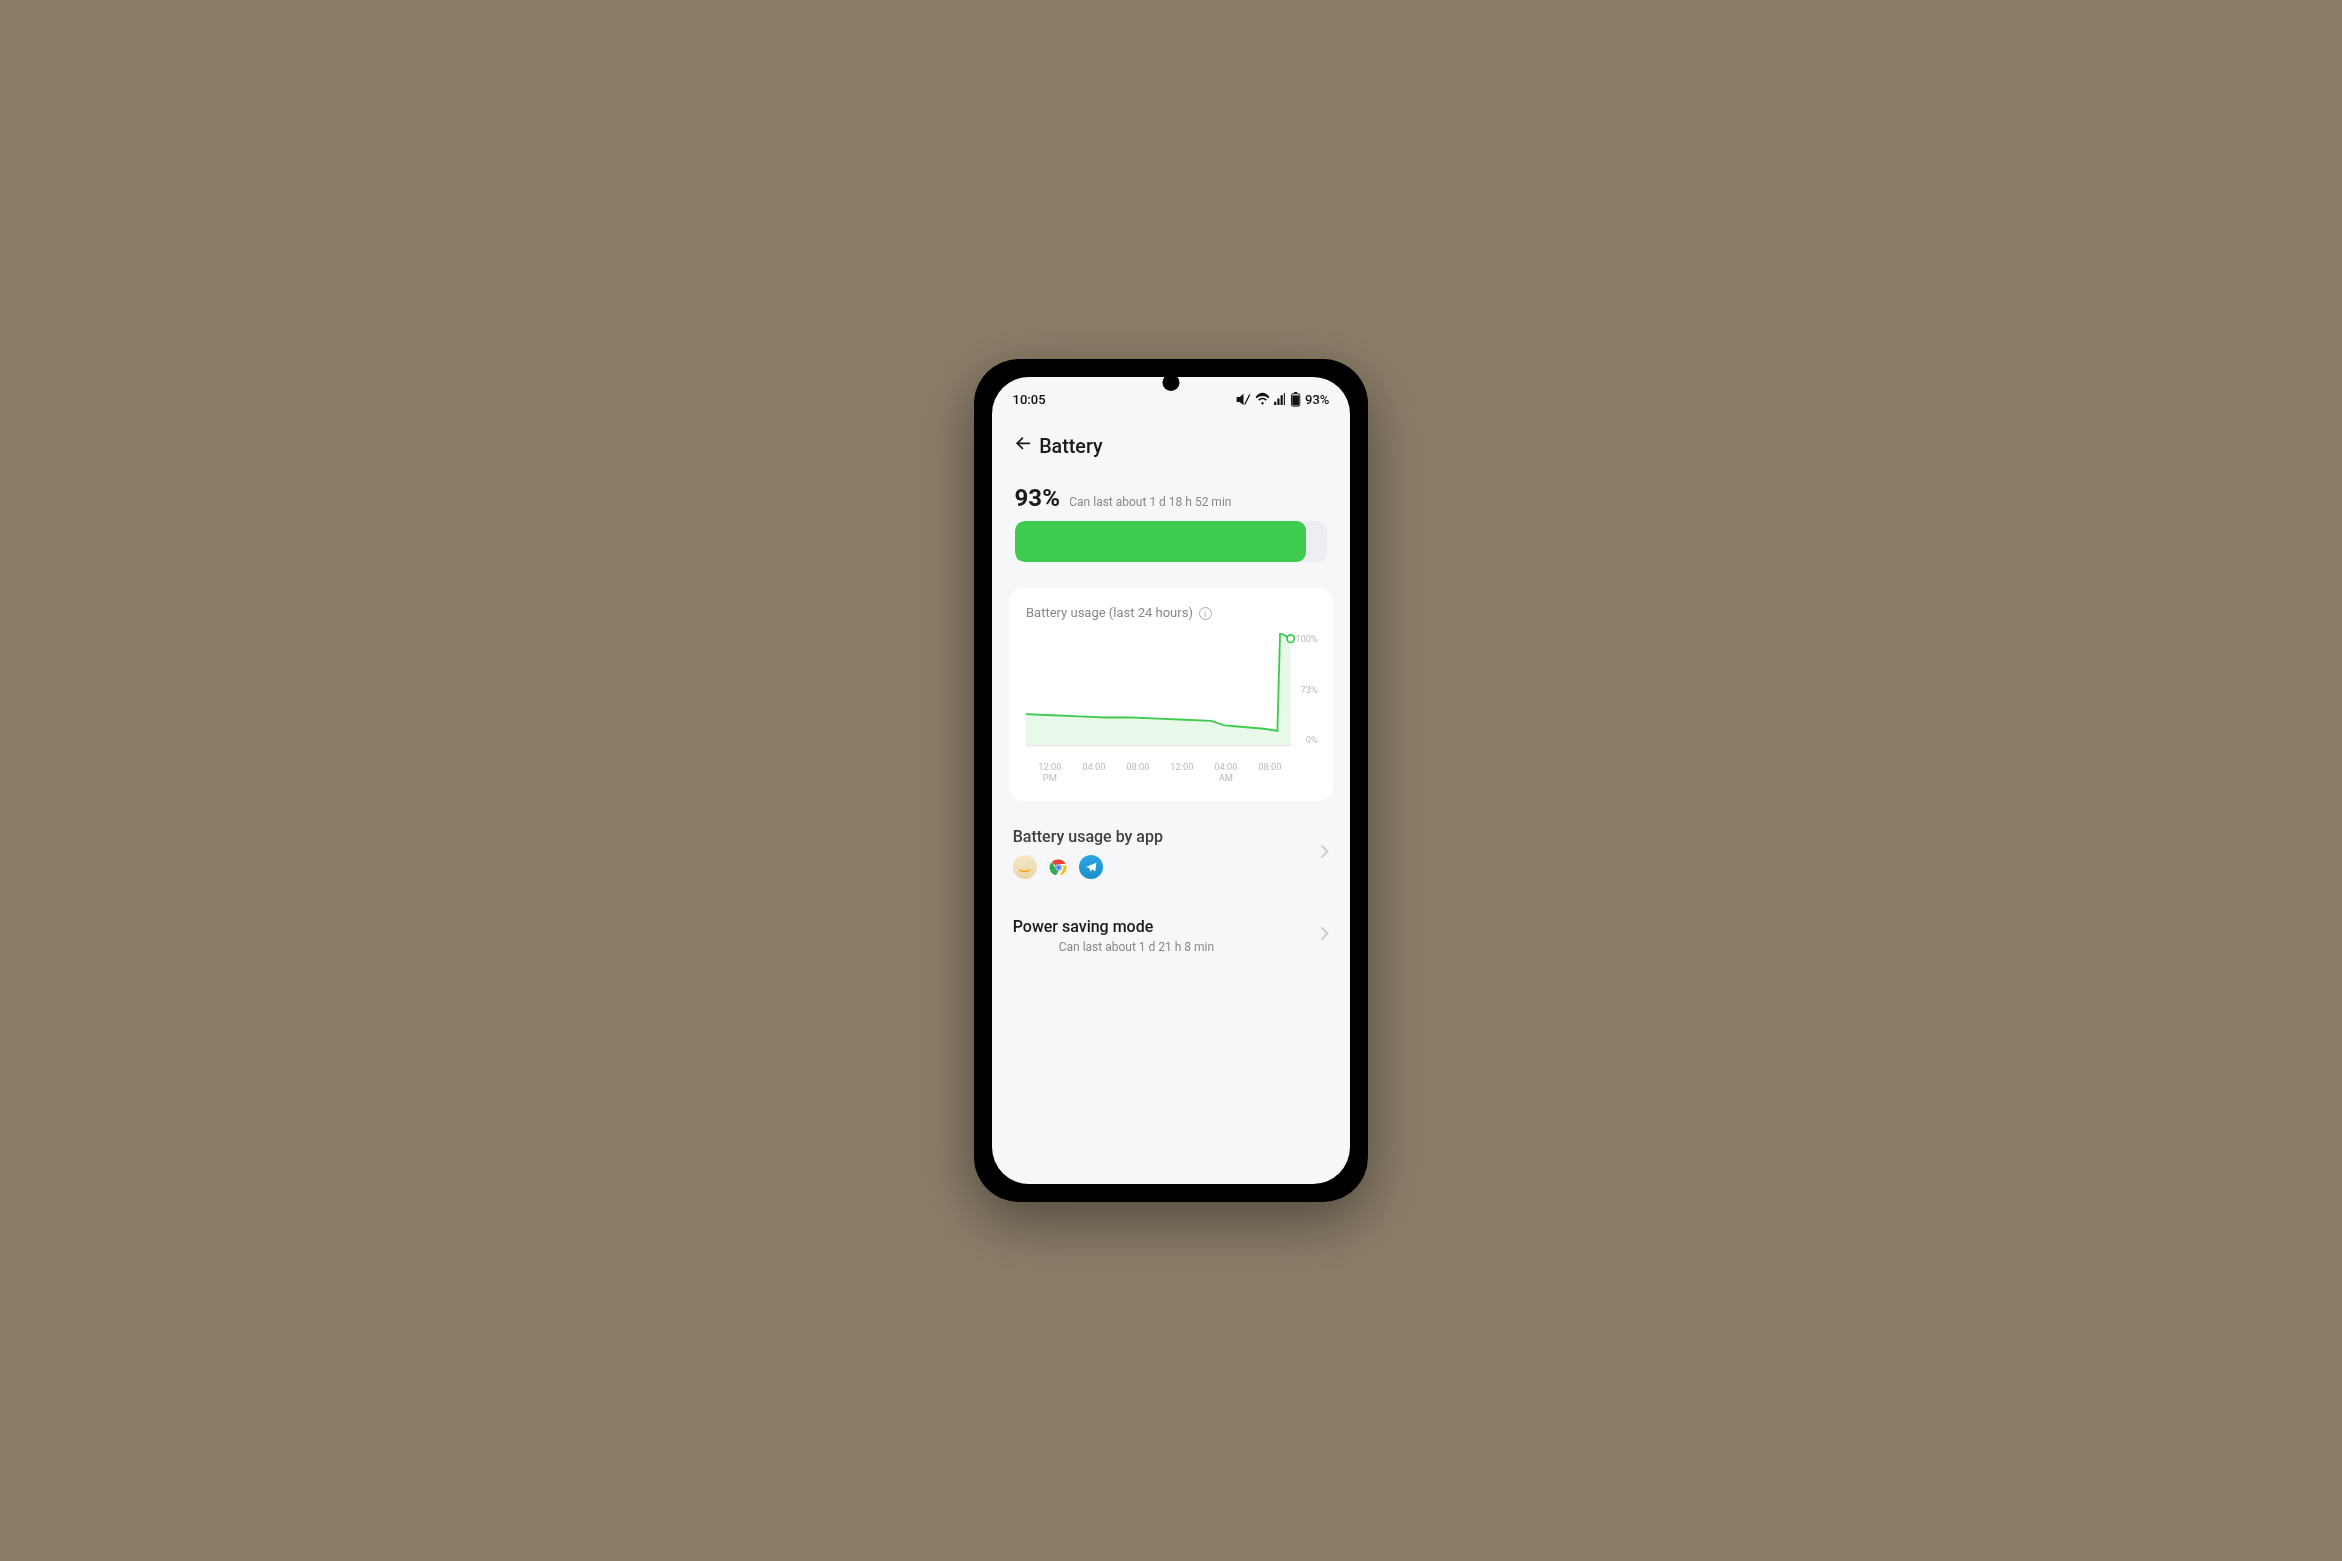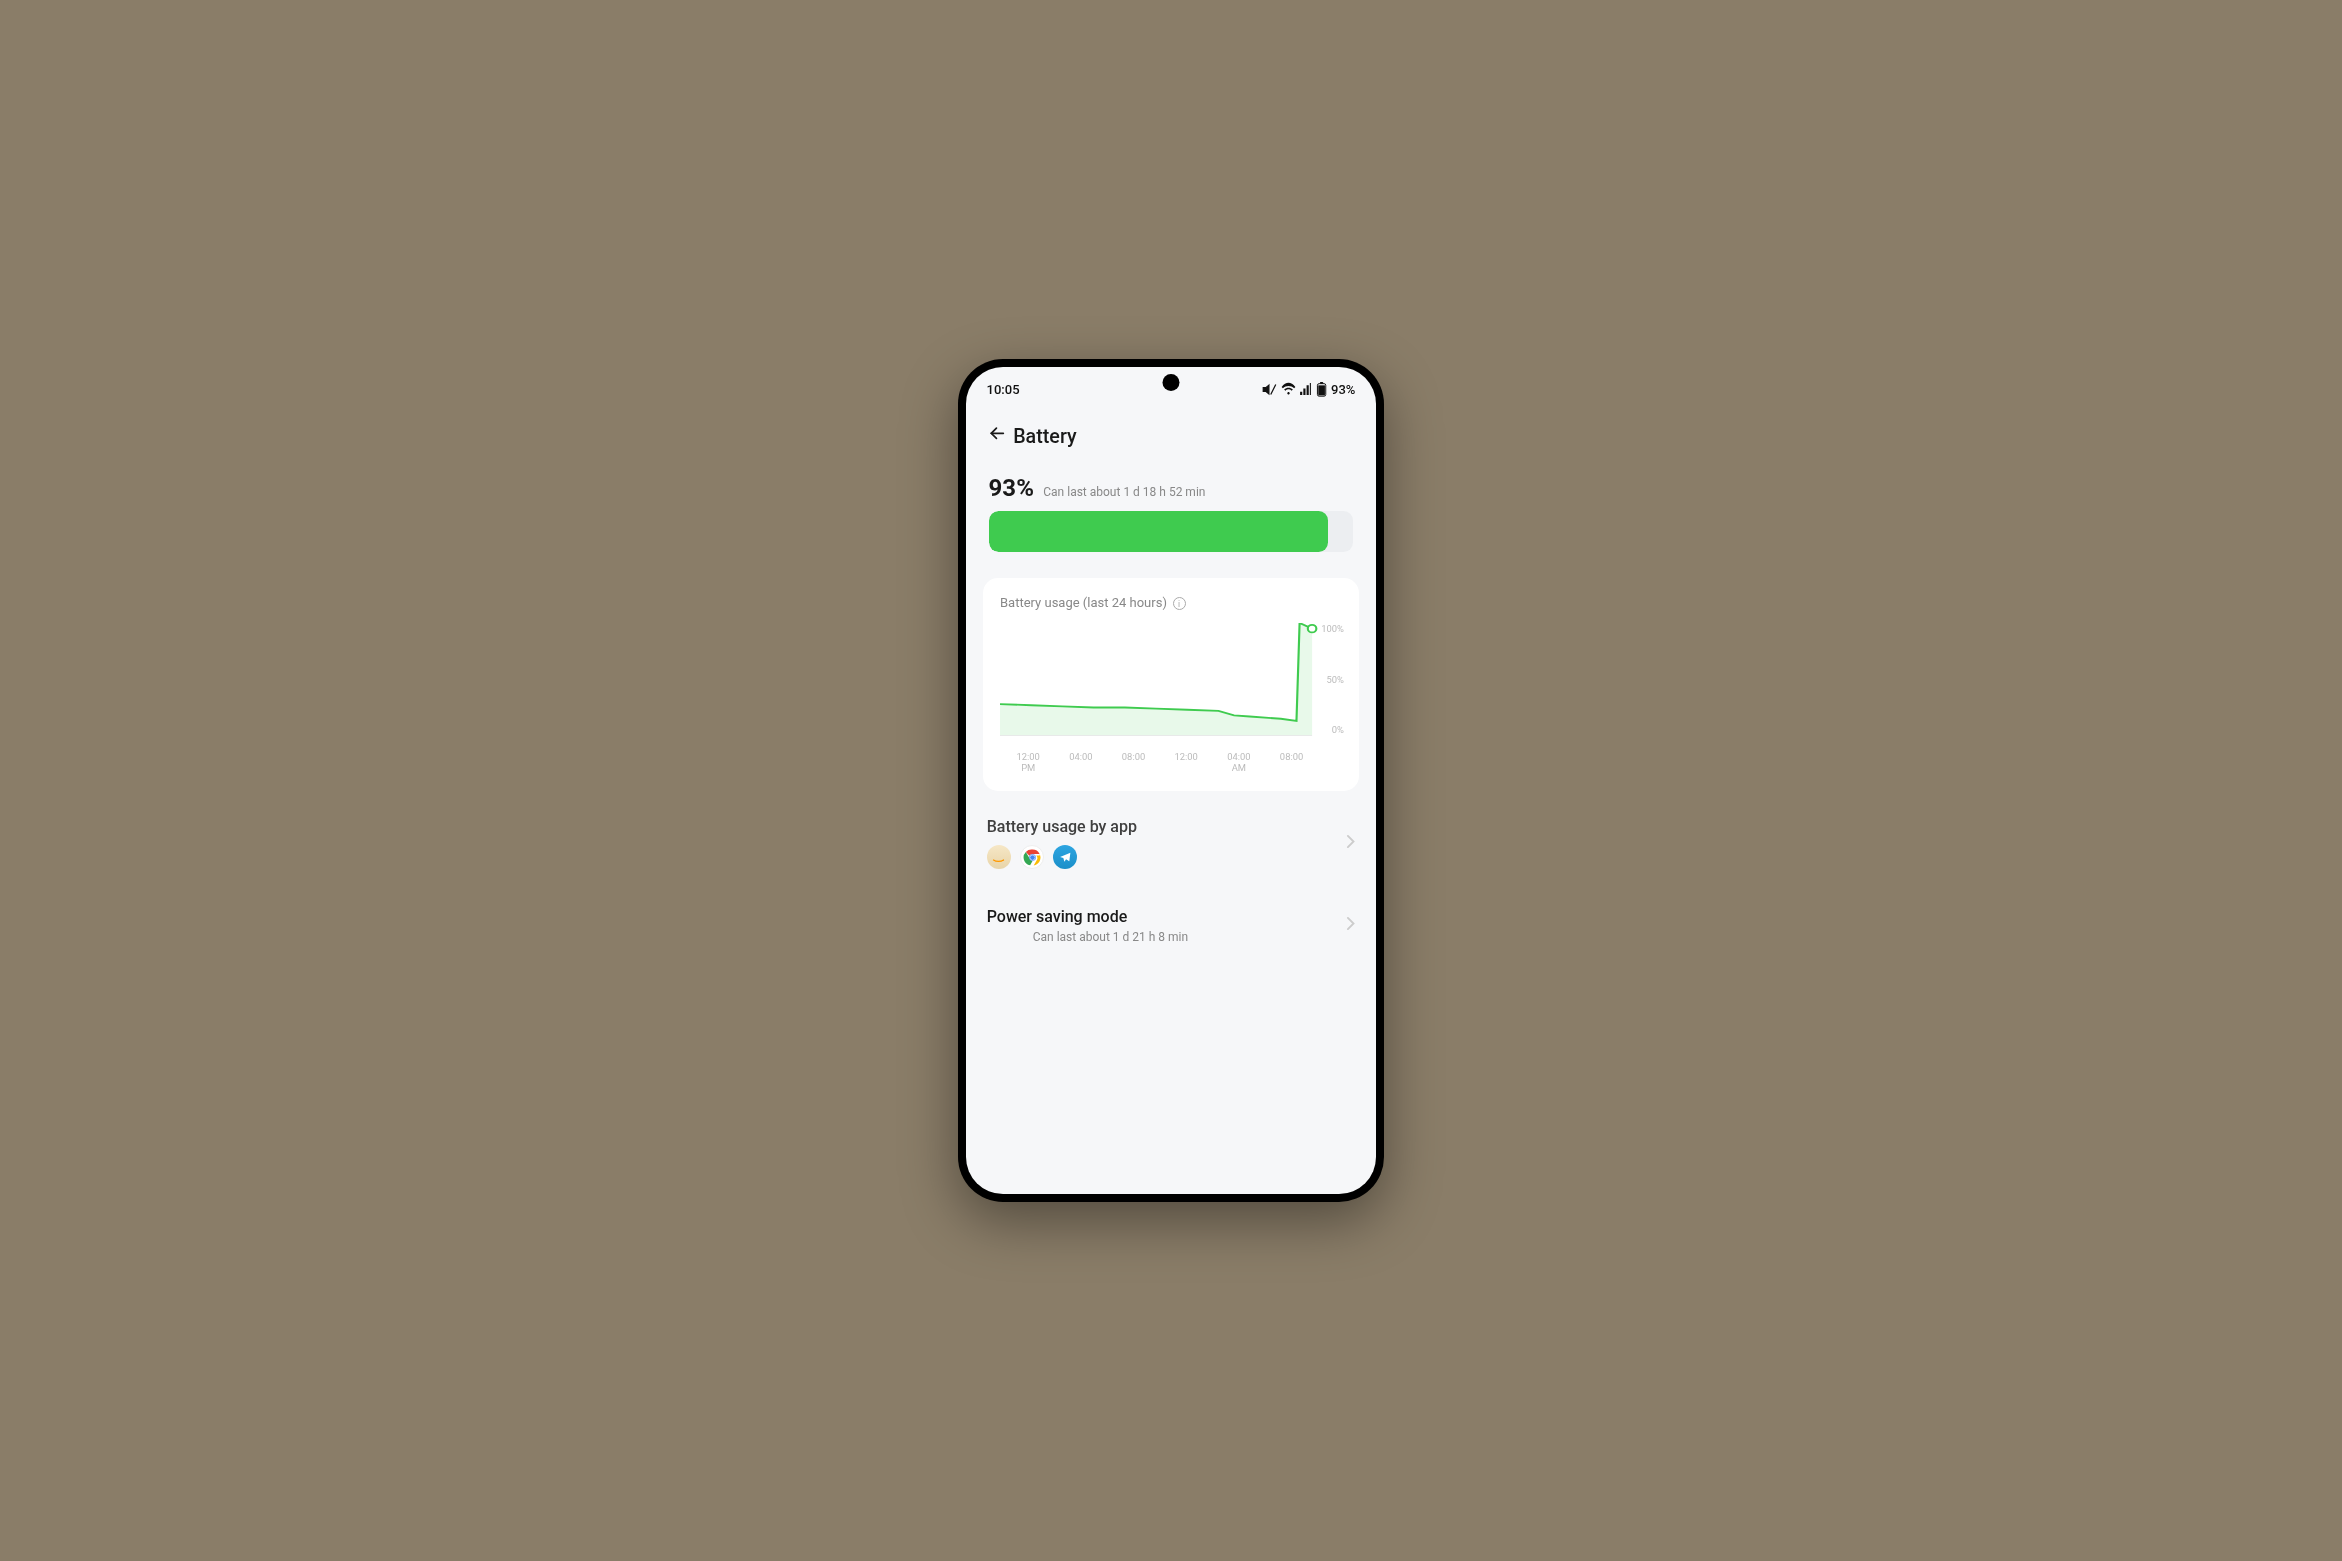--- a/index.html
+++ b/index.html
@@ -6,25 +6,25 @@
   html, body { width: 100%; height: 100%; }
   body {
     font-family: -apple-system, BlinkMacSystemFont, "Segoe UI", Roboto, sans-serif;
     background: #8a7d68;
     display: flex;
     align-items: center;
     justify-content: center;
     min-height: 100vh;
   }
   .phone {
-    width: 426px;
+    width: 394px;
     height: 843px;
     background: #000;
     border-radius: 45px;
-    padding: 8px;
+    padding: 18px;
     box-shadow: 0 19px 56px rgba(0,0,0,0.4);
     position: relative;
   }
   .screen {
     width: 100%;
     height: 100%;
     background: #f6f7f9;
     border-radius: 37px;
     overflow: hidden;
     position: relative;
@@ -288,21 +288,21 @@
           <svg class="chart-svg" viewBox="0 0 320 130" preserveAspectRatio="none">
             <g id="chart-g">
     <polygon points="0,120 0,86.39999999999999 29.200000000000003,87.6 58.400000000000006,88.8 87.6,90 116.80000000000001,90 146,91.2 175.2,92.4 204.39999999999998,93.60000000000001 219,98.4 233.60000000000002,99.6 262.8,102 277.4,104.4 280.32,0 292,6.000000000000005 292,120" fill="rgba(63,203,79,0.12)"></polygon>
     <polyline points="0,86.39999999999999 29.200000000000003,87.6 58.400000000000006,88.8 87.6,90 116.80000000000001,90 146,91.2 175.2,92.4 204.39999999999998,93.60000000000001 219,98.4 233.60000000000002,99.6 262.8,102 277.4,104.4 280.32,0 292,6.000000000000005" fill="none" stroke="#3fcb4f" stroke-width="2"></polyline>
     <circle cx="292" cy="6.000000000000005" r="4" fill="#fff" stroke="#3fcb4f" stroke-width="2"></circle>
     <line x1="0" y1="120" x2="292" y2="120" stroke="#e4e4e4" stroke-width="1"></line>
   </g>
           </svg>
           <div class="y-labels" id="y-labels">
               <span>100%</span>
-              <span>50%</span>
+              <span>73%</span>
               <span>0%</span>
             </div>
         </div>
         <div class="x-labels" id="x-labels">
             <span>12:00
 PM</span>
             <span>04:00</span>
             <span>08:00</span>
             <span>12:00</span>
             <span>04:00

